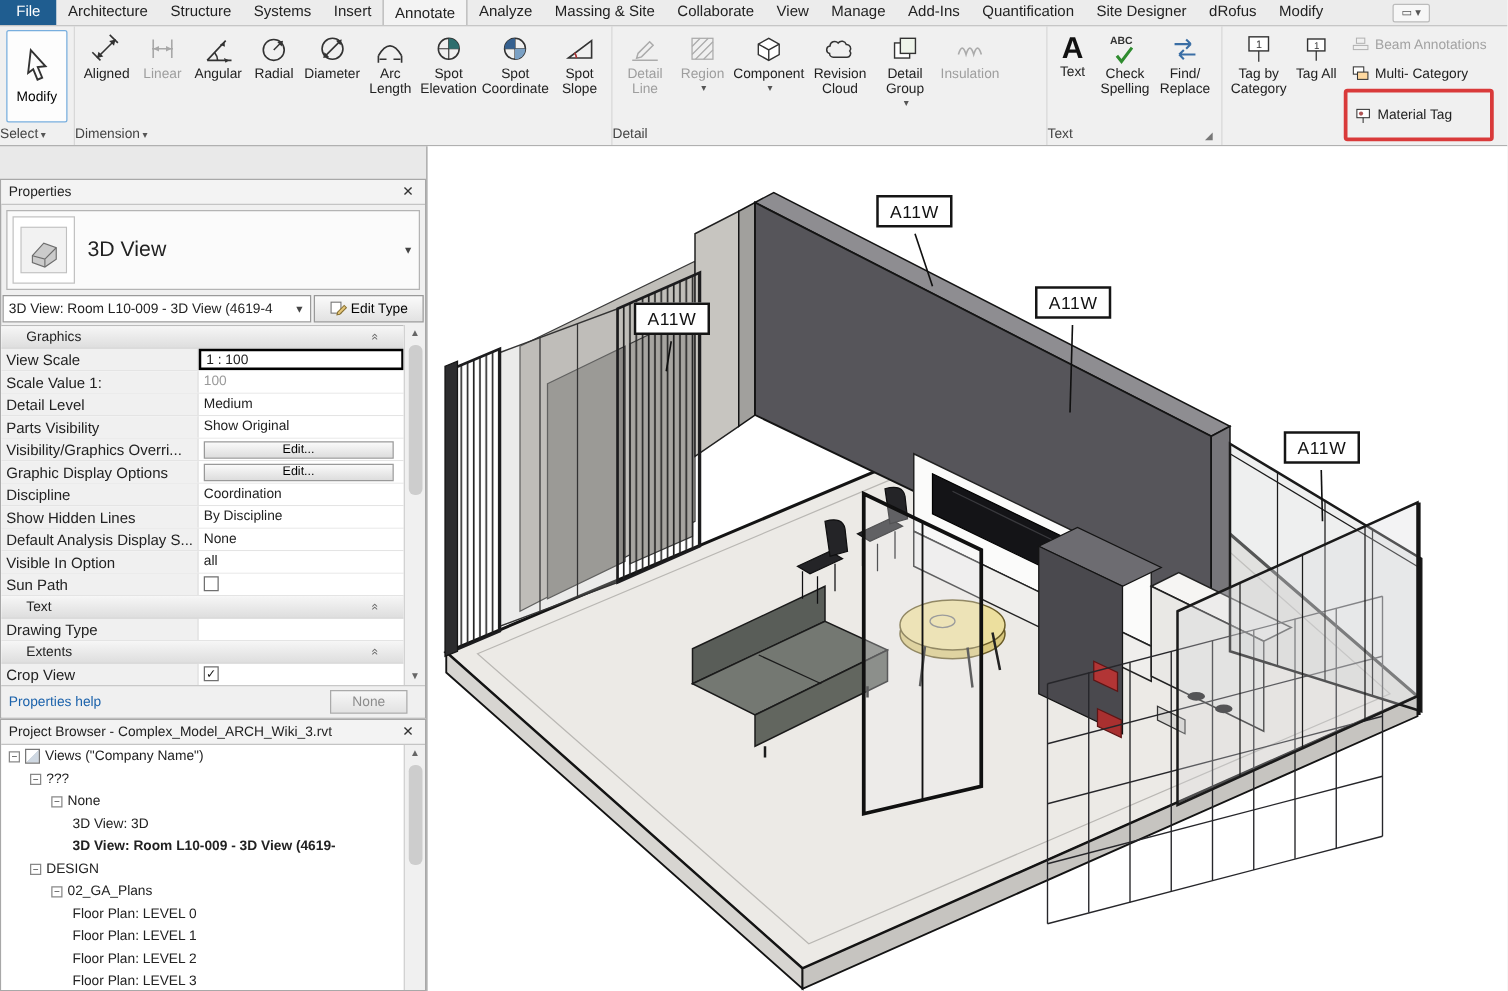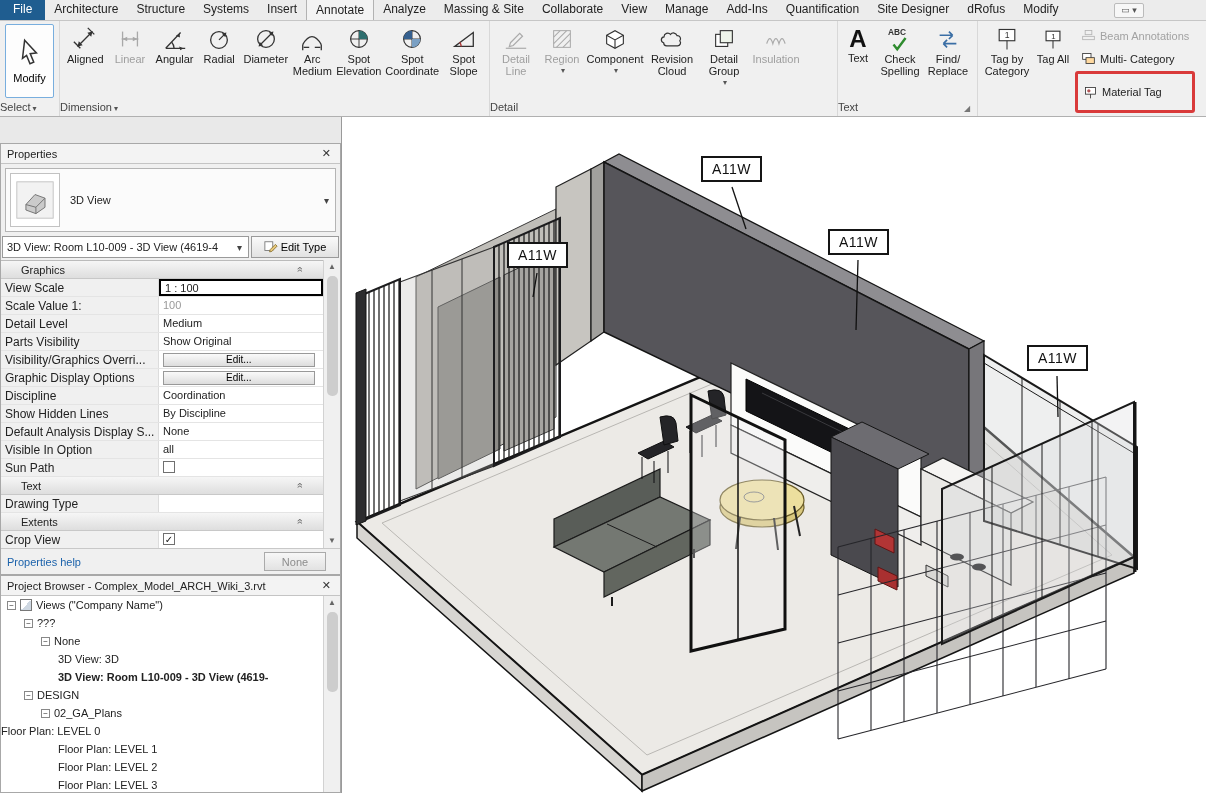--- a/index.html
+++ b/index.html
@@ -34,21 +34,21 @@
   
   .palette{position:absolute;background:#f0f0f0;border:1px solid #a8a8a8}
   .props{left:0;top:143px;width:341px;height:432px}
   .pbrowser{left:0;top:575px;width:341px;height:218px}
   .pal-title{height:20px;background:#f3f3f3;border-bottom:1px solid #c4c4c4;display:flex;align-items:center;padding:0 6px;font-size:11px;color:#222}
   .pal-title span:first-child{flex:1;white-space:nowrap;overflow:hidden}
   .closex{color:#333;font-size:11px;padding:0 3px;cursor:default}
 
   .type-selector{position:absolute;left:4px;right:4px;top:24px;height:64px;background:#fbfbfb;border:1px solid #b4b4b4;display:flex;align-items:center}
   .type-icon{width:50px;height:54px;margin:4px;border:1px solid #c2c2c2;background:#fff;display:flex;align-items:center;justify-content:center}
-  .type-label{flex:1;font-size:11px;color:#222;padding-left:6px}
+  .type-label{flex:1;font-size:17px;color:#222;padding-left:6px}
   .dd{color:#444;font-size:10px;padding:0 6px}
 
   .combo-row{position:absolute;left:0;right:0;top:92px;height:22px;display:flex;gap:2px;padding:0 1px}
   .inst-combo{flex:1;background:#fff;border:1px solid #9a9a9a;display:flex;align-items:center;overflow:hidden}
   .combo-text{flex:1;white-space:nowrap;overflow:hidden;padding-left:4px;font-size:11px}
   .edit-type{width:88px;background:linear-gradient(#fafafa,#e2e2e2);border:1px solid #9a9a9a;font-family:inherit;font-size:11px;display:flex;align-items:center;justify-content:center;gap:3px}
 
   .prop-grid{position:absolute;left:0;right:17px;top:116px;bottom:26px;overflow:hidden;background:#fff;border-top:1px solid #bbb}
   .prop-section{height:18px;background:linear-gradient(#f6f6f6,#dedede);border-bottom:1px solid #c8c8c8;display:flex;align-items:center;padding:0 20px;font-size:11px;color:#222}
   .prop-section span:first-child{flex:1}
@@ -173,21 +173,21 @@
       <button class="rbtn">
         <svg class="bicon" viewBox="0 0 28 28">
             <g stroke="#333" fill="none" stroke-width="1.4">
               <path d="M4 20 Q14 3 24 20"></path>
               <line x1="4" y1="20" x2="4" y2="26"></line>
               <line x1="24" y1="20" x2="24" y2="26"></line>
               <line x1="5" y1="23" x2="11" y2="23"></line>
               <line x1="23" y1="23" x2="17" y2="23"></line>
             </g>
           </svg>
-        <span>Arc Medium</span>
+        <span>Arc Length</span>
       </button>
       <button class="rbtn w50">
         <svg class="bicon" viewBox="0 0 28 28">
             <circle cx="14" cy="14" r="9" fill="none" stroke="#333" stroke-width="1.3"></circle>
             <path d="M14 5 v18 M5 14 h18" stroke="#333" stroke-width="1"></path>
             <path d="M14 14 L14 5 A9 9 0 0 1 23 14 Z" fill="#2e6e6e"></path>
           </svg>
         <span>Spot Elevation</span>
       </button>
       <button class="rbtn w60">
@@ -474,21 +474,21 @@
         <span class="tlabel">3D View: Room L10-009 - 3D View (4619-</span>
       </div>
       <div class="trow" style="padding-left: 23px;">
         <span class="exp">−</span>
         <span class="tlabel">DESIGN</span>
       </div>
       <div class="trow" style="padding-left: 40px;">
         <span class="exp">−</span>
         <span class="tlabel">02_GA_Plans</span>
       </div>
-      <div class="trow" style=" text-align: right;">
+      <div class="trow" style="padding-left: 57px; text-align: right;">
         <span class="tlabel">Floor Plan: LEVEL 0</span>
       </div>
       <div class="trow" style="padding-left: 57px; text-align: center;">
         <span class="tlabel">Floor Plan: LEVEL 1</span>
       </div>
       <div class="trow" style="padding-left: 57px;">
         <span class="tlabel">Floor Plan: LEVEL 2</span>
       </div>
       <div class="trow" style="padding-left: 57px;">
         <span class="tlabel">Floor Plan: LEVEL 3</span>

